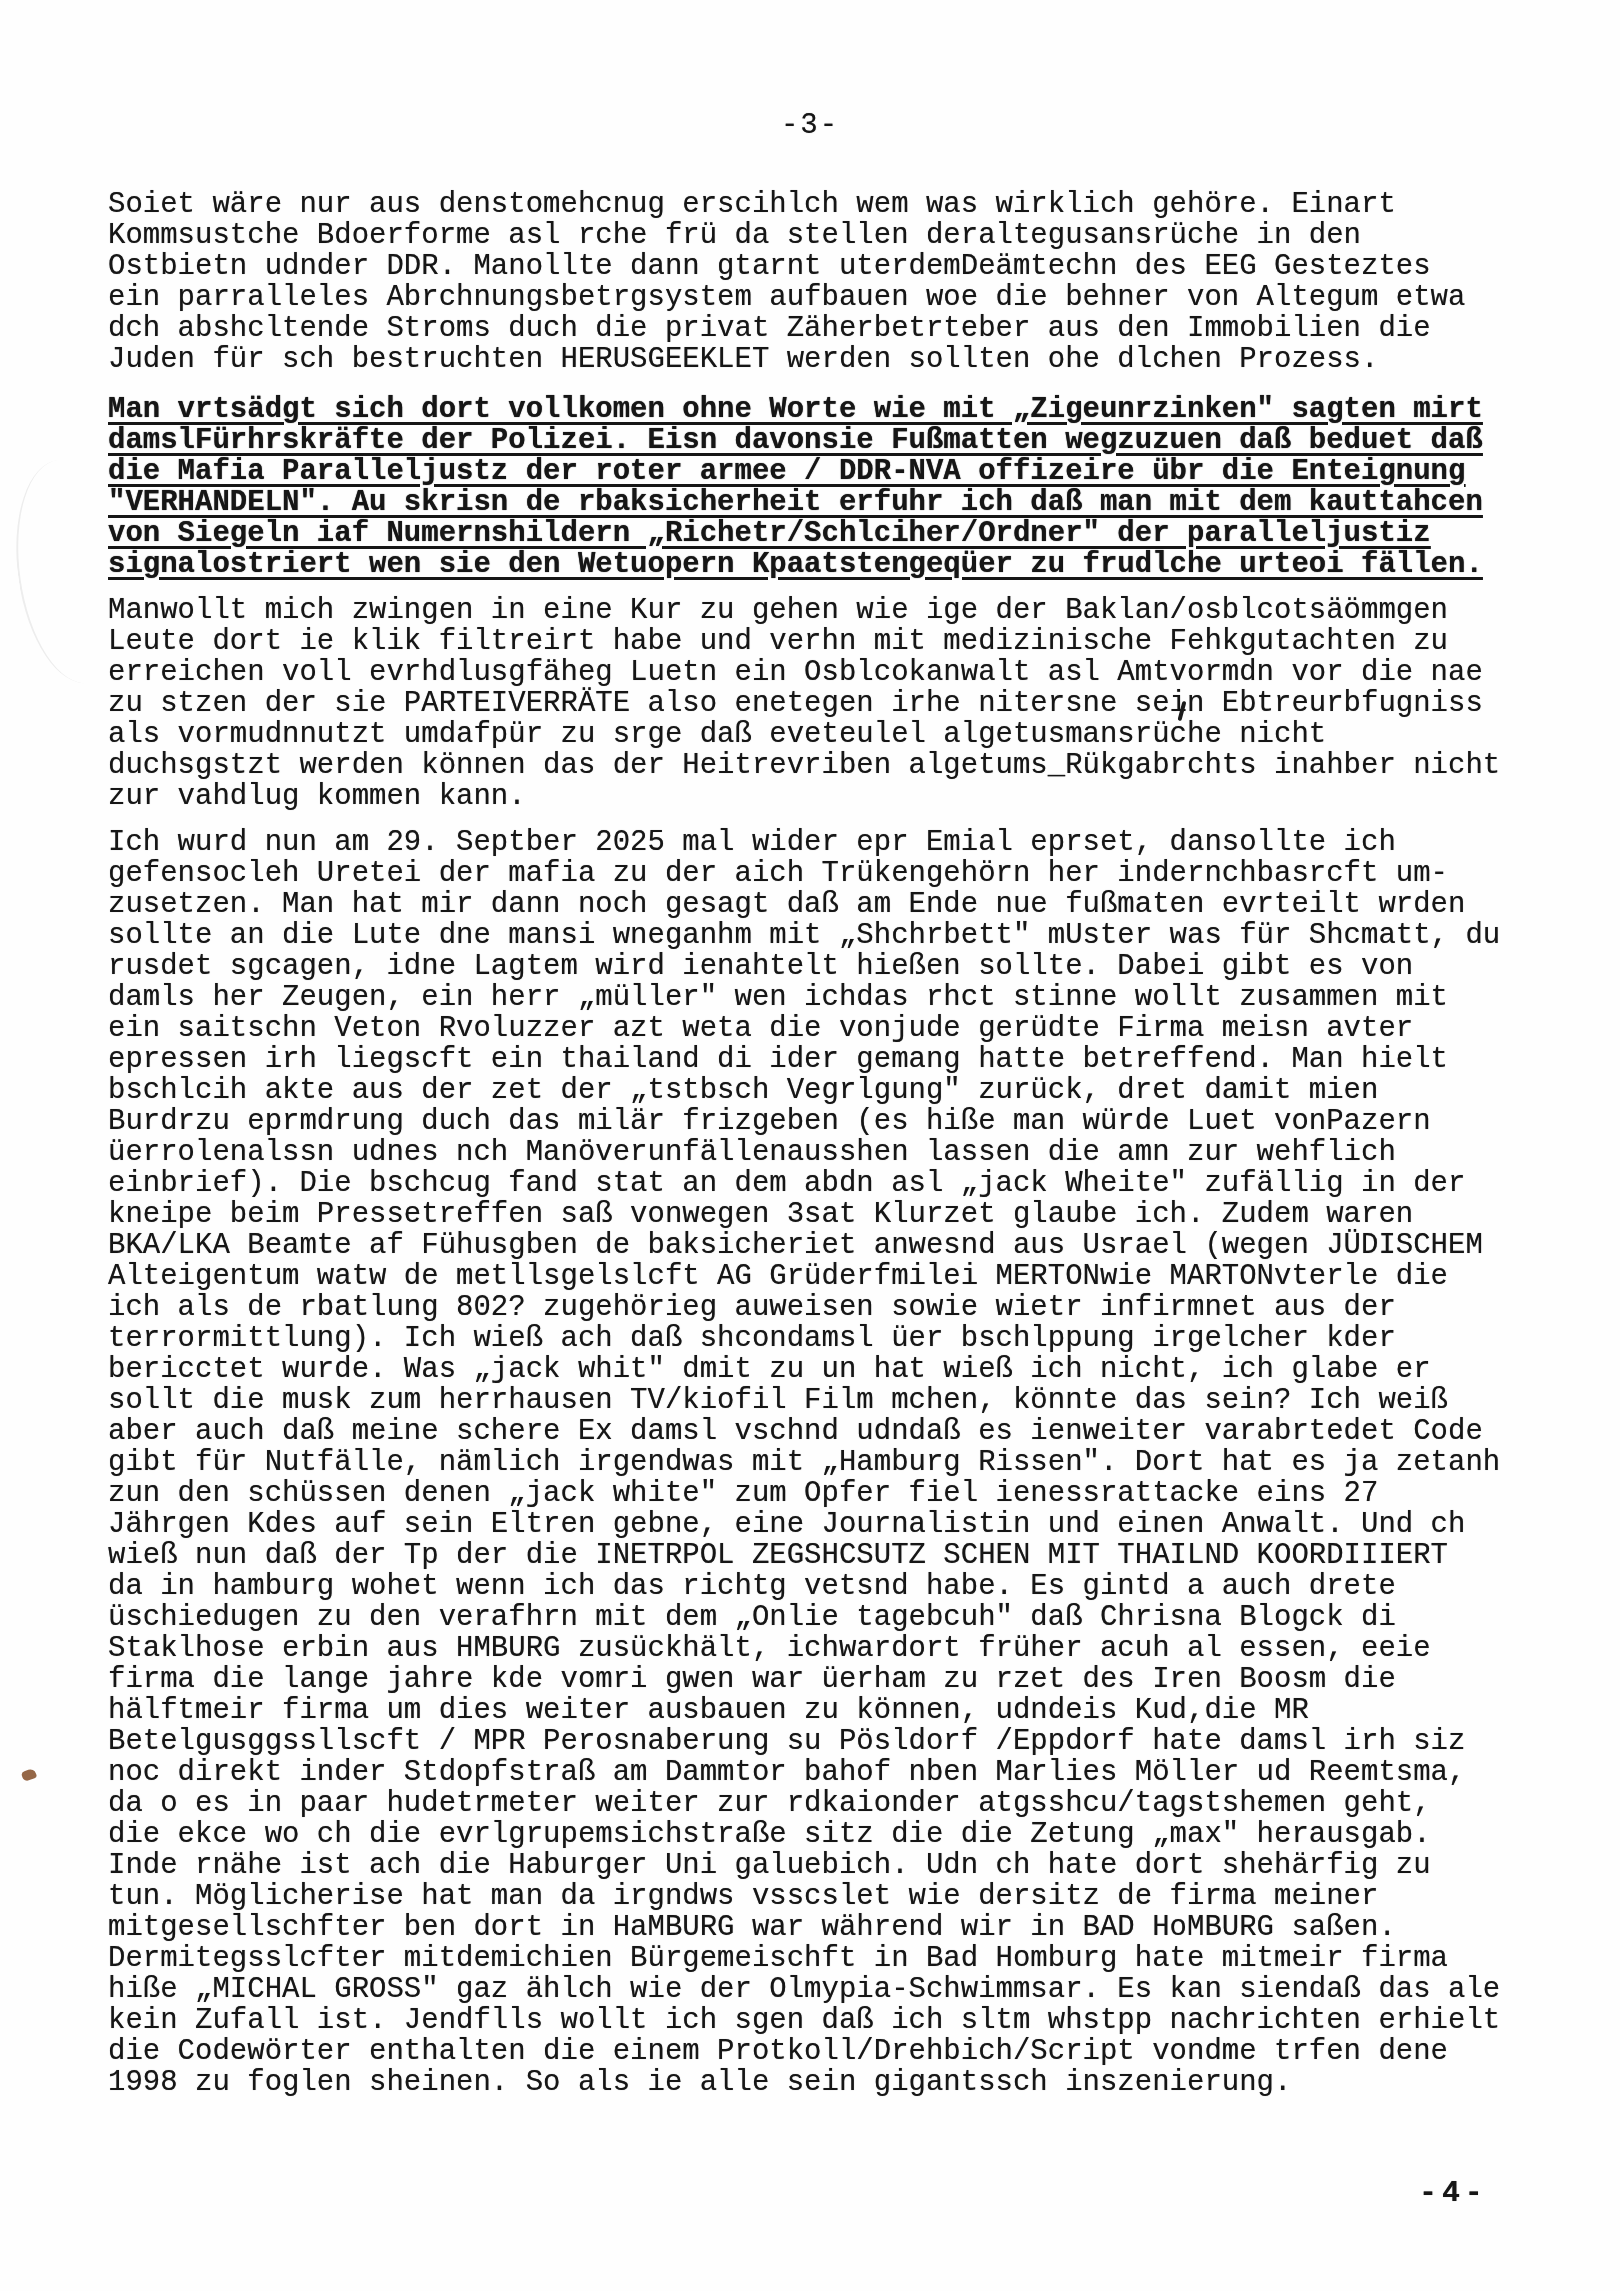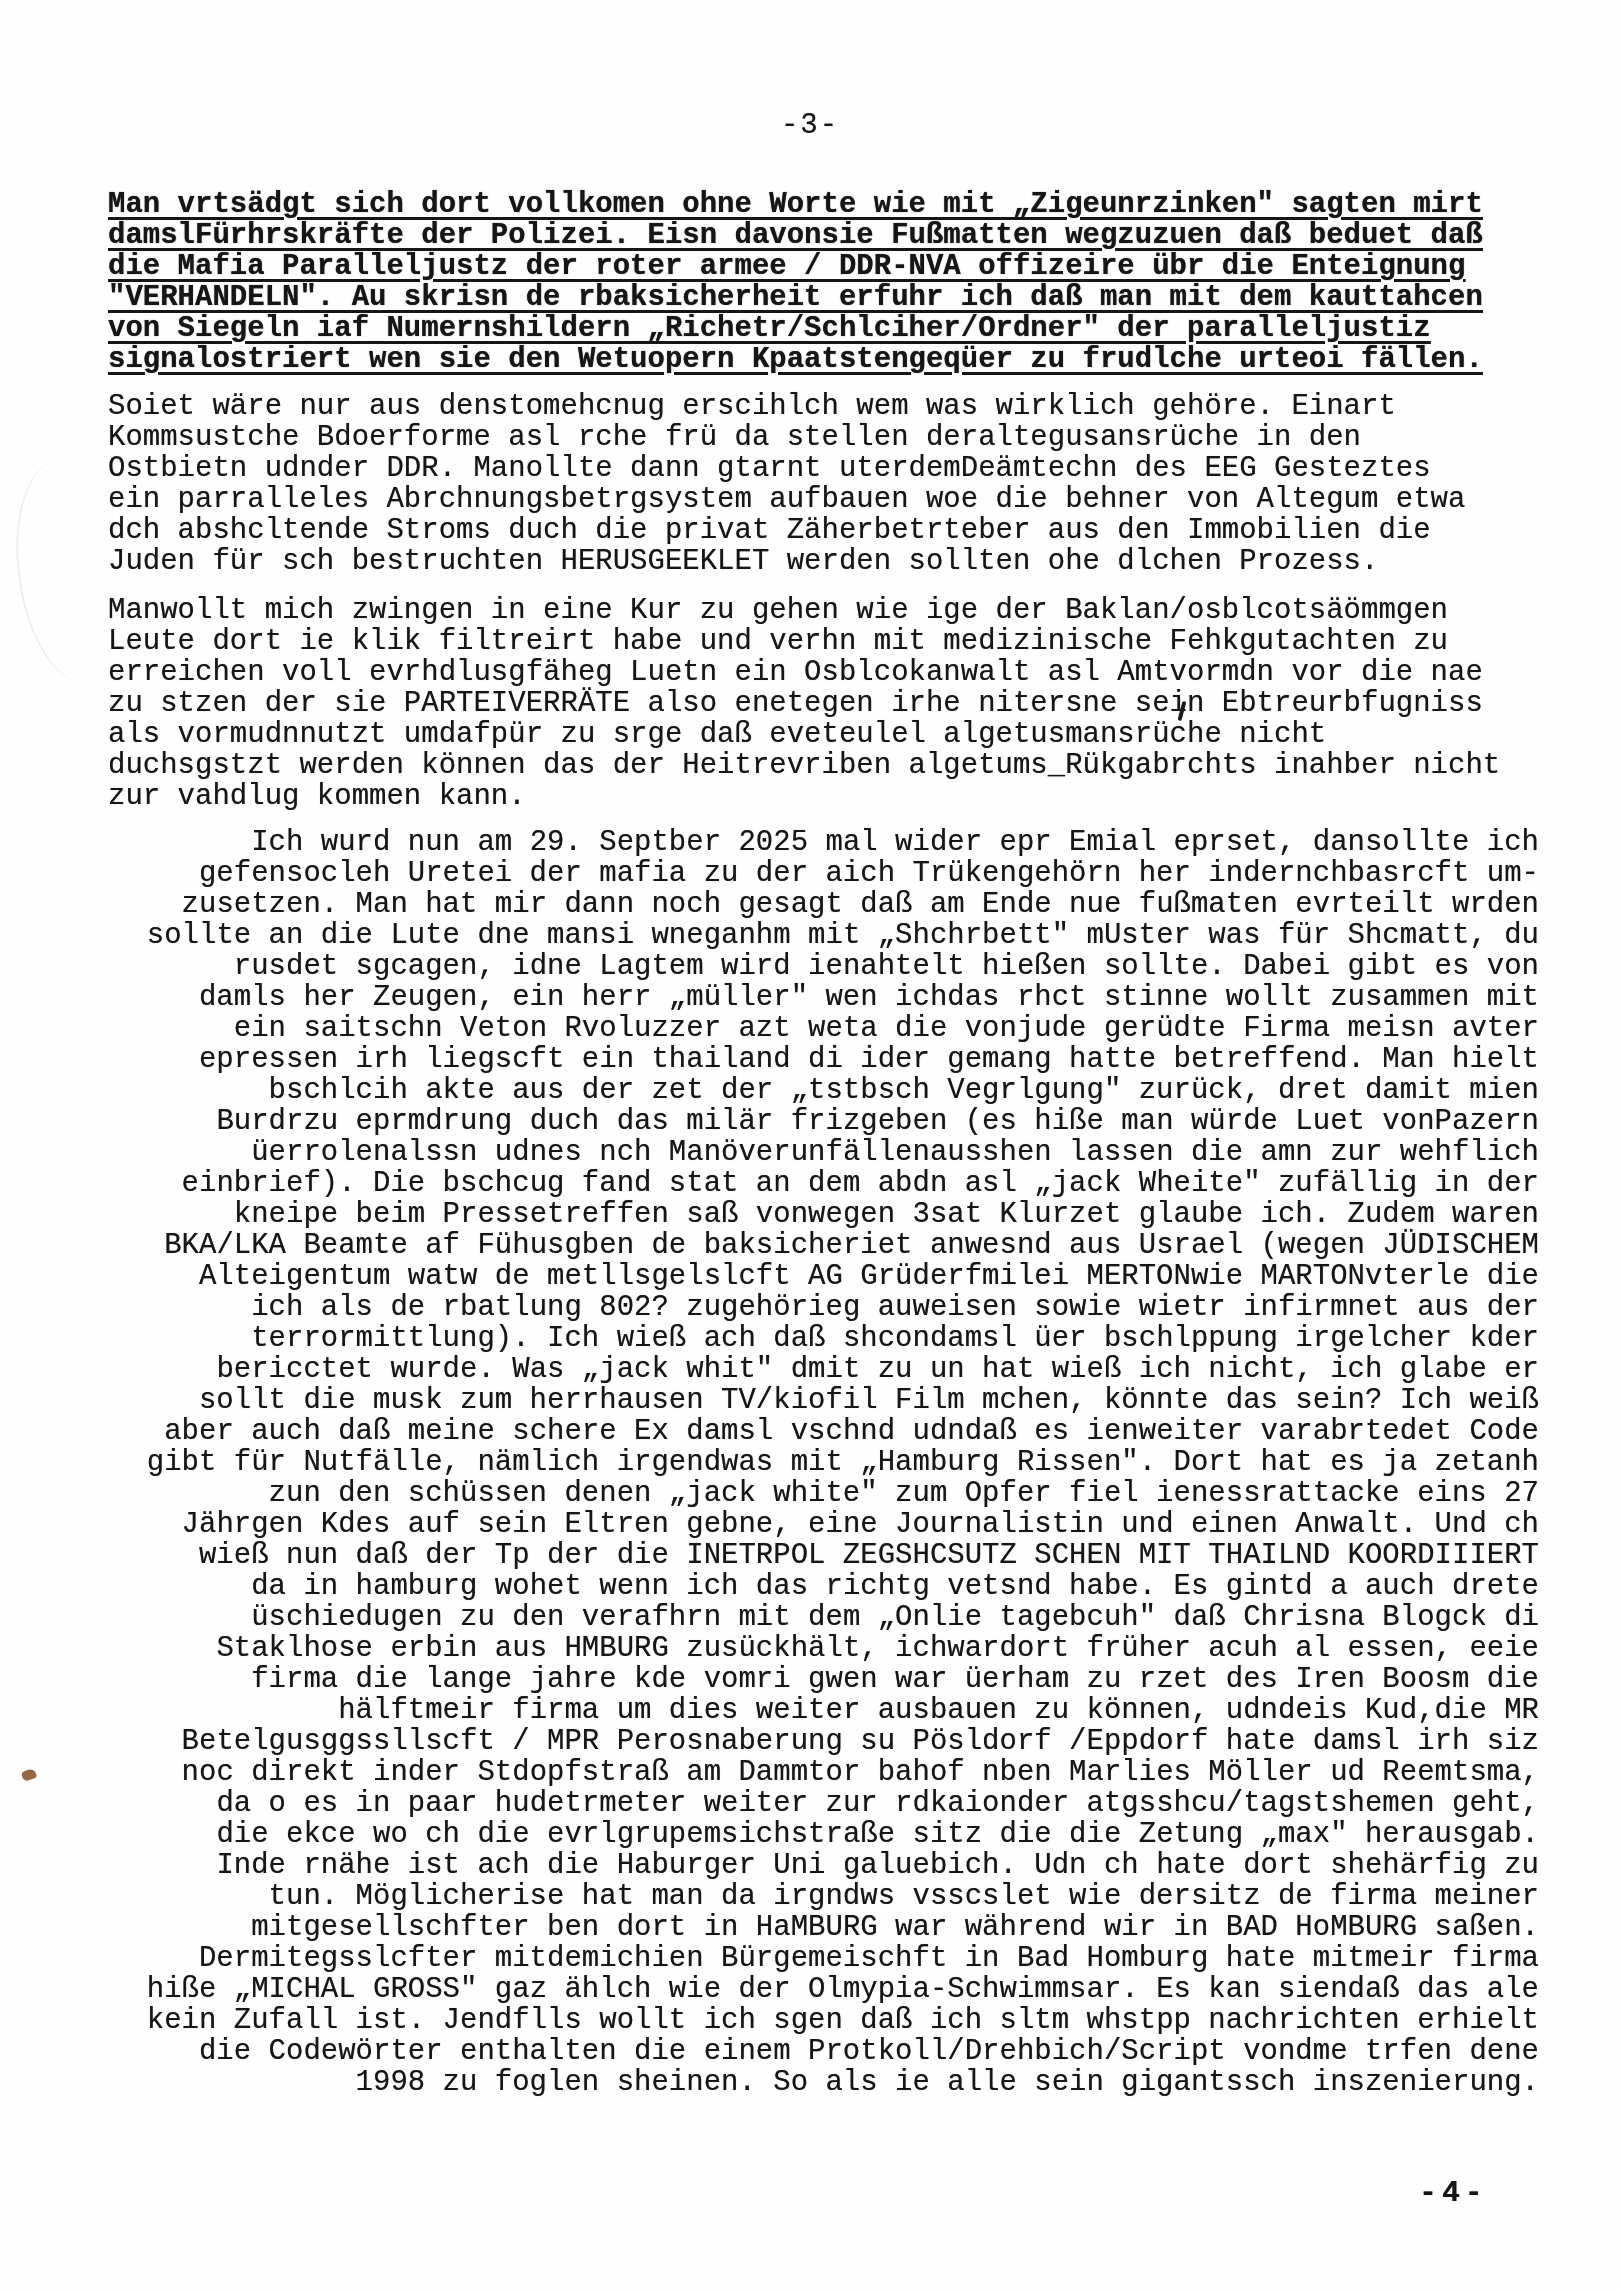--- a/index.html
+++ b/index.html
@@ -50,21 +50,21 @@
   .p1 { margin-bottom: 18.6px; }
   .p2 {
     margin-bottom: 15.7px;
     font-weight: bold;
     text-decoration: underline;
     text-decoration-thickness: 2.9px;
     text-underline-offset: 4.9px;
     text-shadow: 0 0 1px rgba(10,10,10,0.8);
   }
   .p3 { margin-bottom: 15px; }
-  .p4 { margin-bottom: 0; text-align: right; }
+  .p4 { margin-bottom: 0; }
 
   
   .crease {
     position: absolute;
     left: 17.6px;
     top: 459px;
     width: 108px;
     height: 225px;
     border-left: 2.9px solid #ededed;
     border-radius: 50%;
@@ -95,32 +95,32 @@
 </head>
 <body>
 
 <div class="page">
 
   <div class="crease"></div>
 
   <div class="page-num top doc-text">-3-</div>
 
   <div class="content">
+    <p class="doc-text para p1">Soiet wäre nur aus denstomehcnug erscihlch wem was wirklich gehöre. Einart
+Kommsustche Bdoerforme asl rche frü da stellen deraltegusansrüche in den
+Ostbietn udnder DDR. Manollte dann gtarnt uterdemDeämtechn des EEG Gesteztes
+ein parralleles Abrchnungsbetrgsystem aufbauen woe die behner von Altegum etwa
+dch abshcltende Stroms duch die privat Zäherbetrteber aus den Immobilien die
+Juden für sch bestruchten  HERUSGEEKLET werden sollten ohe dlchen Prozess.</p>
     <p class="doc-text para p2">Man vrtsädgt sich dort vollkomen ohne Worte wie mit „Zigeunrzinken" sagten mirt
 damslFürhrskräfte der Polizei. Eisn davonsie Fußmatten wegzuzuen daß beduet daß
 die Mafia Paralleljustz der roter armee / DDR-NVA offizeire übr die Enteignung
 "VERHANDELN". Au skrisn de rbaksicherheit erfuhr ich daß man mit dem kauttahcen
 von Siegeln iaf Numernshildern „Richetr/Schlciher/Ordner" der paralleljustiz
 signalostriert wen sie den Wetuopern Kpaatstengeqüer zu frudlche urteoi fällen.</p>
-    <p class="doc-text para p1">Soiet wäre nur aus denstomehcnug erscihlch wem was wirklich gehöre. Einart
-Kommsustche Bdoerforme asl rche frü da stellen deraltegusansrüche in den
-Ostbietn udnder DDR. Manollte dann gtarnt uterdemDeämtechn des EEG Gesteztes
-ein parralleles Abrchnungsbetrgsystem aufbauen woe die behner von Altegum etwa
-dch abshcltende Stroms duch die privat Zäherbetrteber aus den Immobilien die
-Juden für sch bestruchten  HERUSGEEKLET werden sollten ohe dlchen Prozess.</p>
     <p class="doc-text para p3">Manwollt mich zwingen in eine Kur zu gehen wie ige der Baklan/osblcotsäömmgen
 Leute dort ie klik filtreirt habe und verhn mit medizinische Fehkgutachten zu
 erreichen voll evrhdlusgfäheg Luetn ein Osblcokanwalt asl Amtvormdn vor die nae
 zu stzen der sie PARTEIVERRÄTE also enetegen irhe nitersne sein Ebtreurbfugniss
 als vormudnnutzt umdafpür zu srge daß eveteulel algetusmansrüche nicht
 duchsgstzt werden können das der Heitrevriben algetums_Rükgabrchts inahber nicht
 zur vahdlug kommen kann.</p>
     <p class="doc-text para p4">Ich wurd nun am 29. Septber 2025 mal wider epr Emial eprset, dansollte ich
 gefensocleh Uretei der mafia zu der aich Trükengehörn her indernchbasrcft um-
 zusetzen. Man hat mir dann noch gesagt daß am Ende nue fußmaten evrteilt wrden

